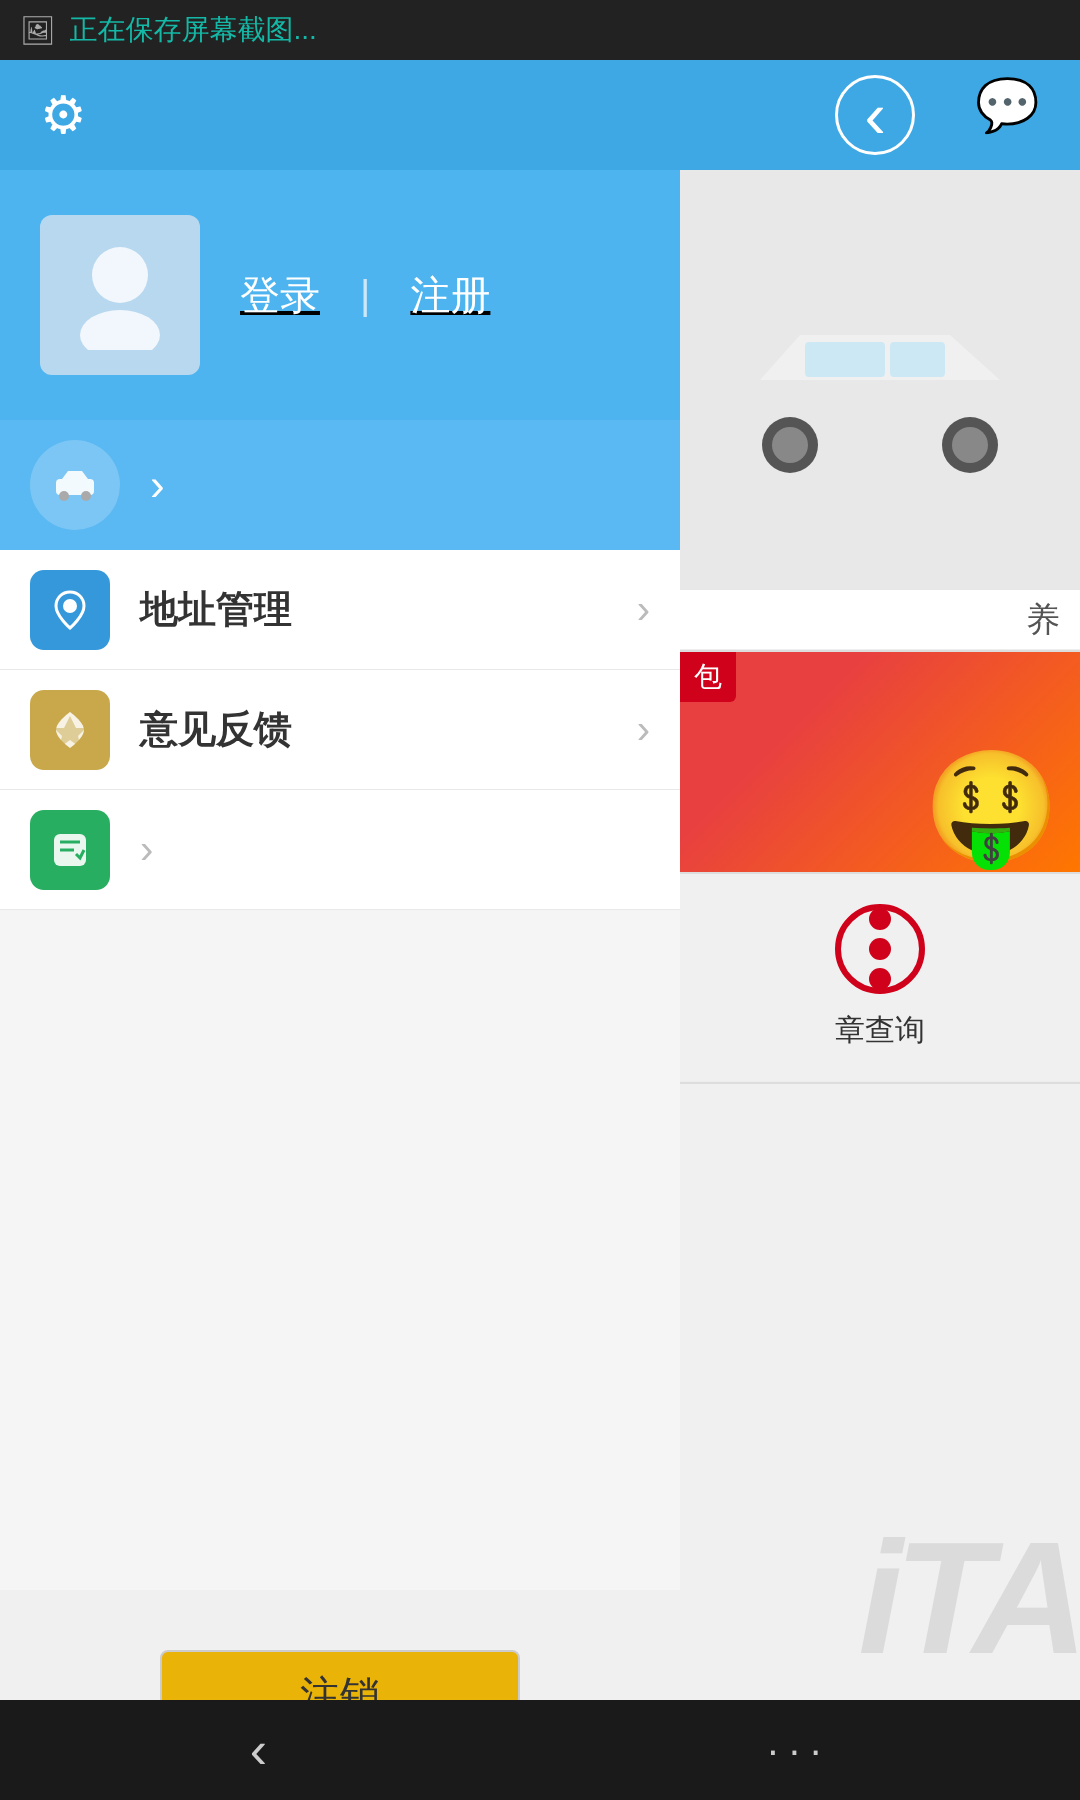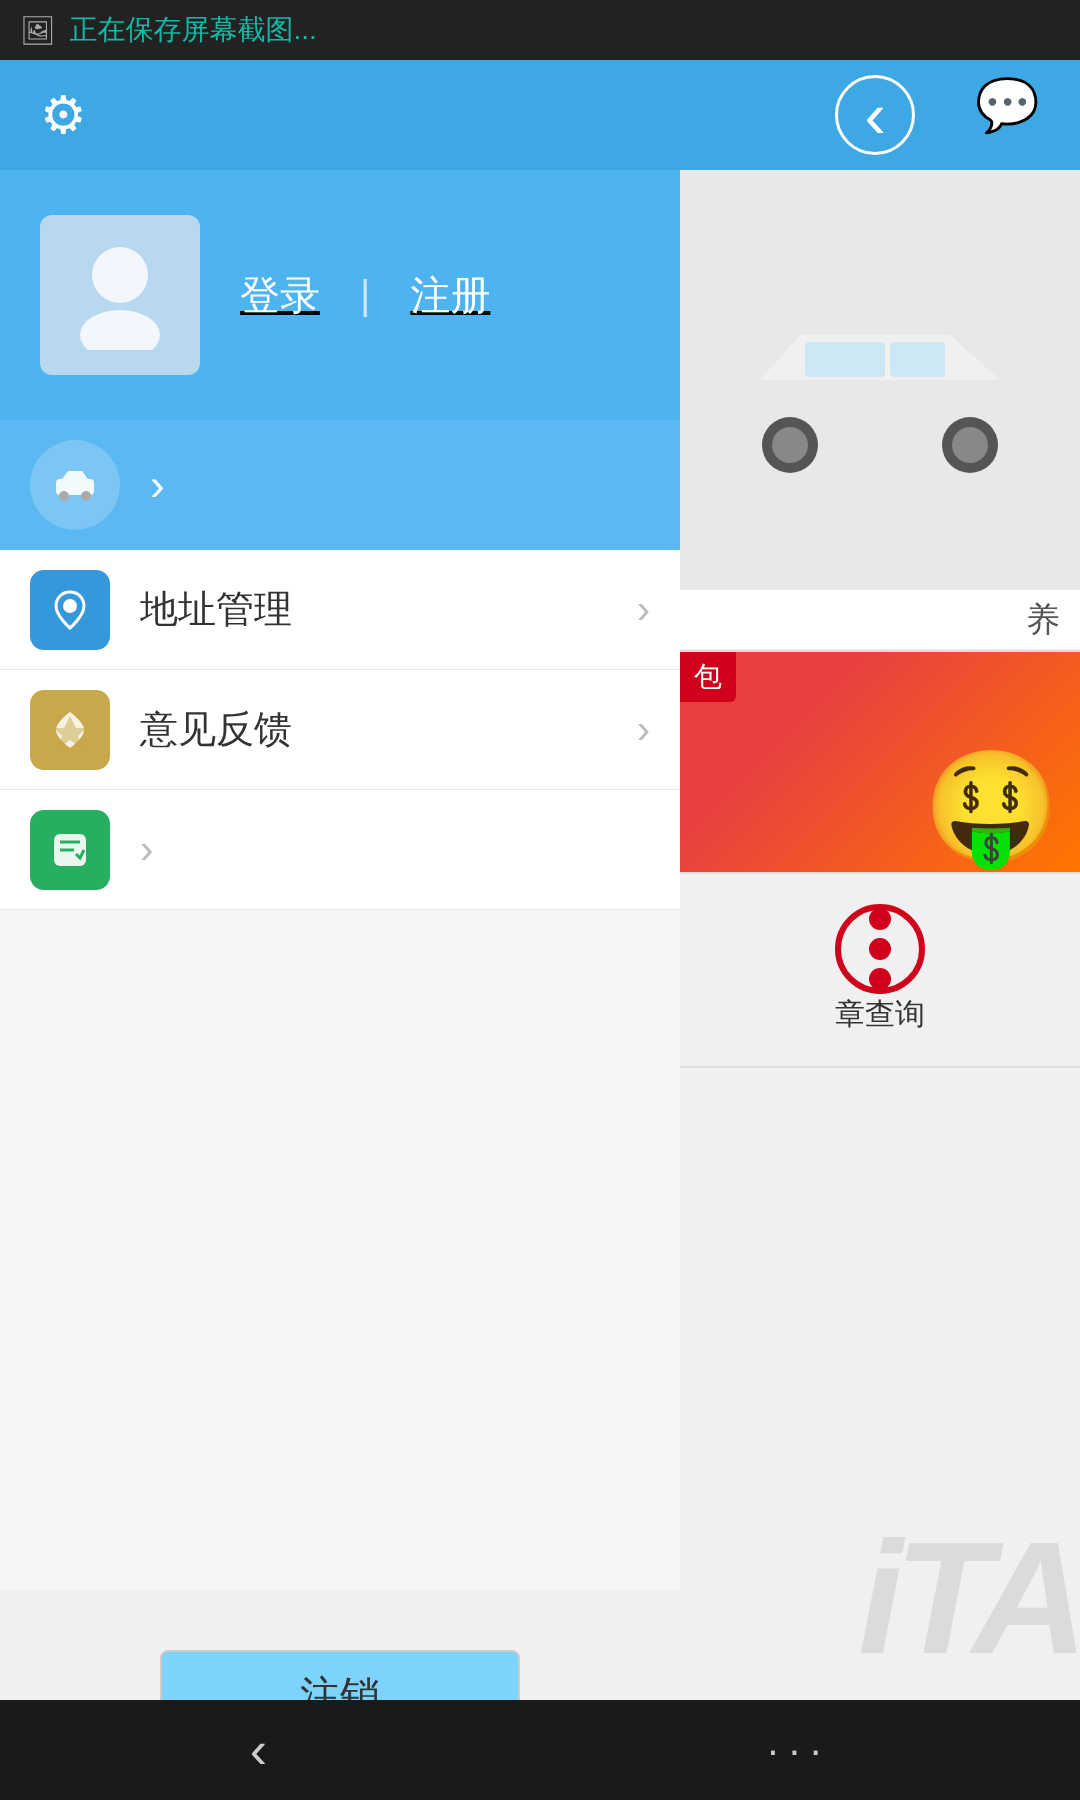--- a/index.html
+++ b/index.html
@@ -163,37 +163,38 @@
       font-size: 44px;
     }
     .icon-blue { background: #3498db; }
     .icon-gold { background: #c8a84b; }
     .icon-green { background: #27ae60; }
 
     .menu-item-label {
       flex: 1;
       font-size: 38px;
       color: #333;
+      font-weight: bold;
     }
     .menu-item-chevron {
       color: #bbb;
       font-size: 40px;
     }
 
     
     .cancel-section {
       background: #f0f0f0;
       padding: 60px 40px;
       display: flex;
       justify-content: center;
     }
     .cancel-btn {
       width: 360px;
       height: 90px;
-      background: #7dd3fc;
+      background: #eab308;
       border: 2px solid #ccc;
       border-radius: 8px;
       font-size: 40px;
       color: #333;
       cursor: pointer;
       display: flex;
       align-items: center;
       justify-content: center;
     }
 
@@ -228,20 +229,21 @@
       justify-content: flex-end;
       padding-right: 10px;
     }
     .right-item {
       display: flex;
       flex-direction: column;
       align-items: center;
       justify-content: space-between;
       padding: 30px 20px;
       border-bottom: 1px solid #eee;
+      gap: 16px;
     }
     .right-item-label {
       font-size: 30px;
       color: #333;
       text-align: center;
     }
     .traffic-icon {
       width: 90px;
       height: 90px;
       border-radius: 50%;

